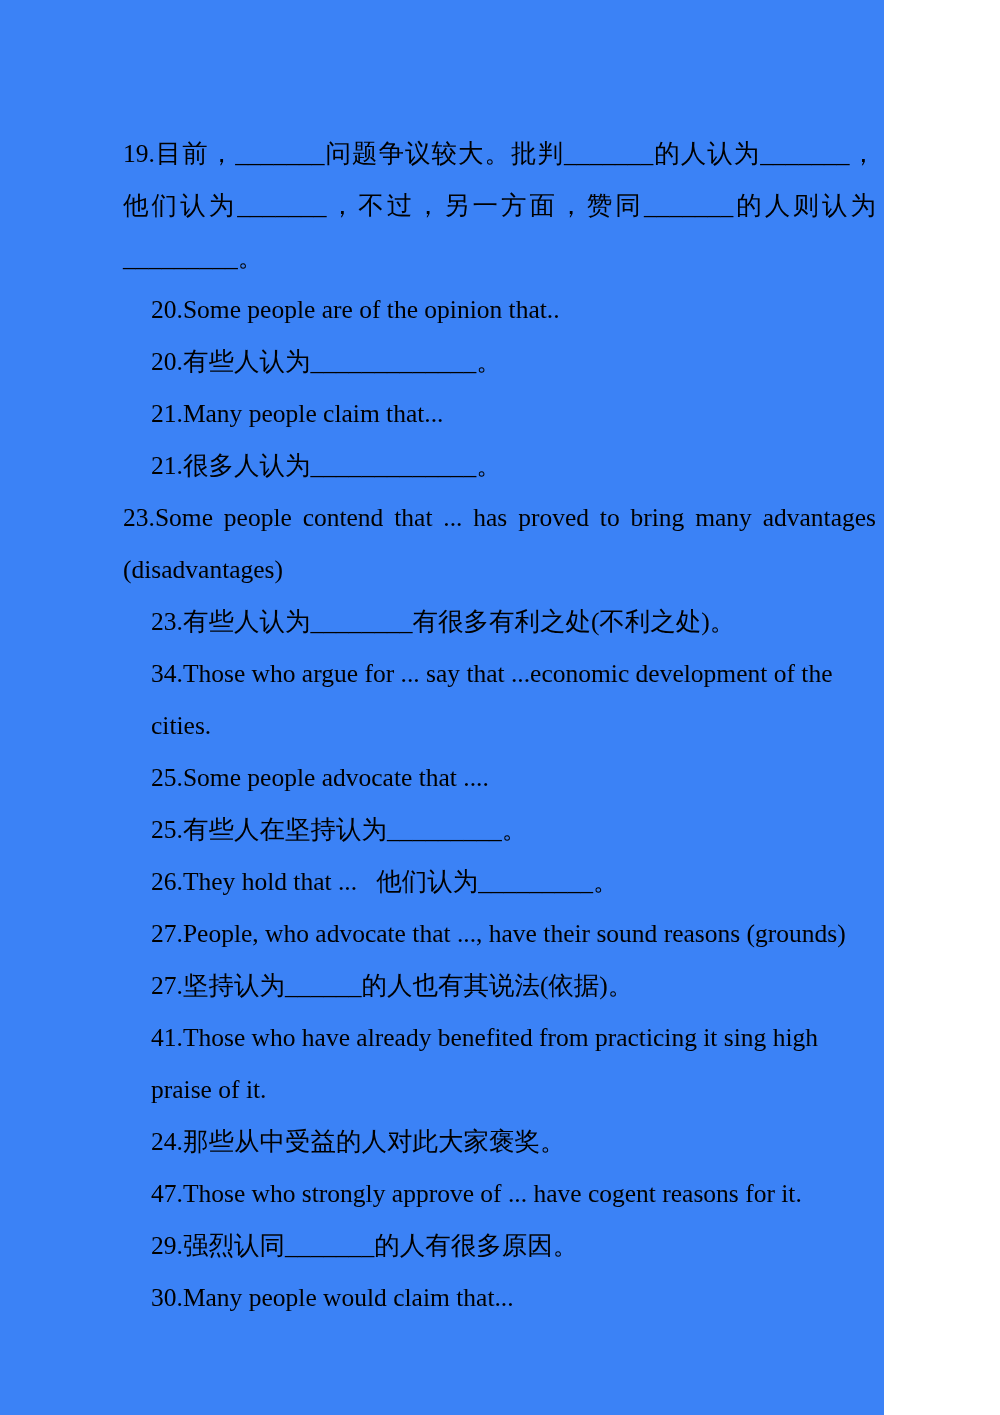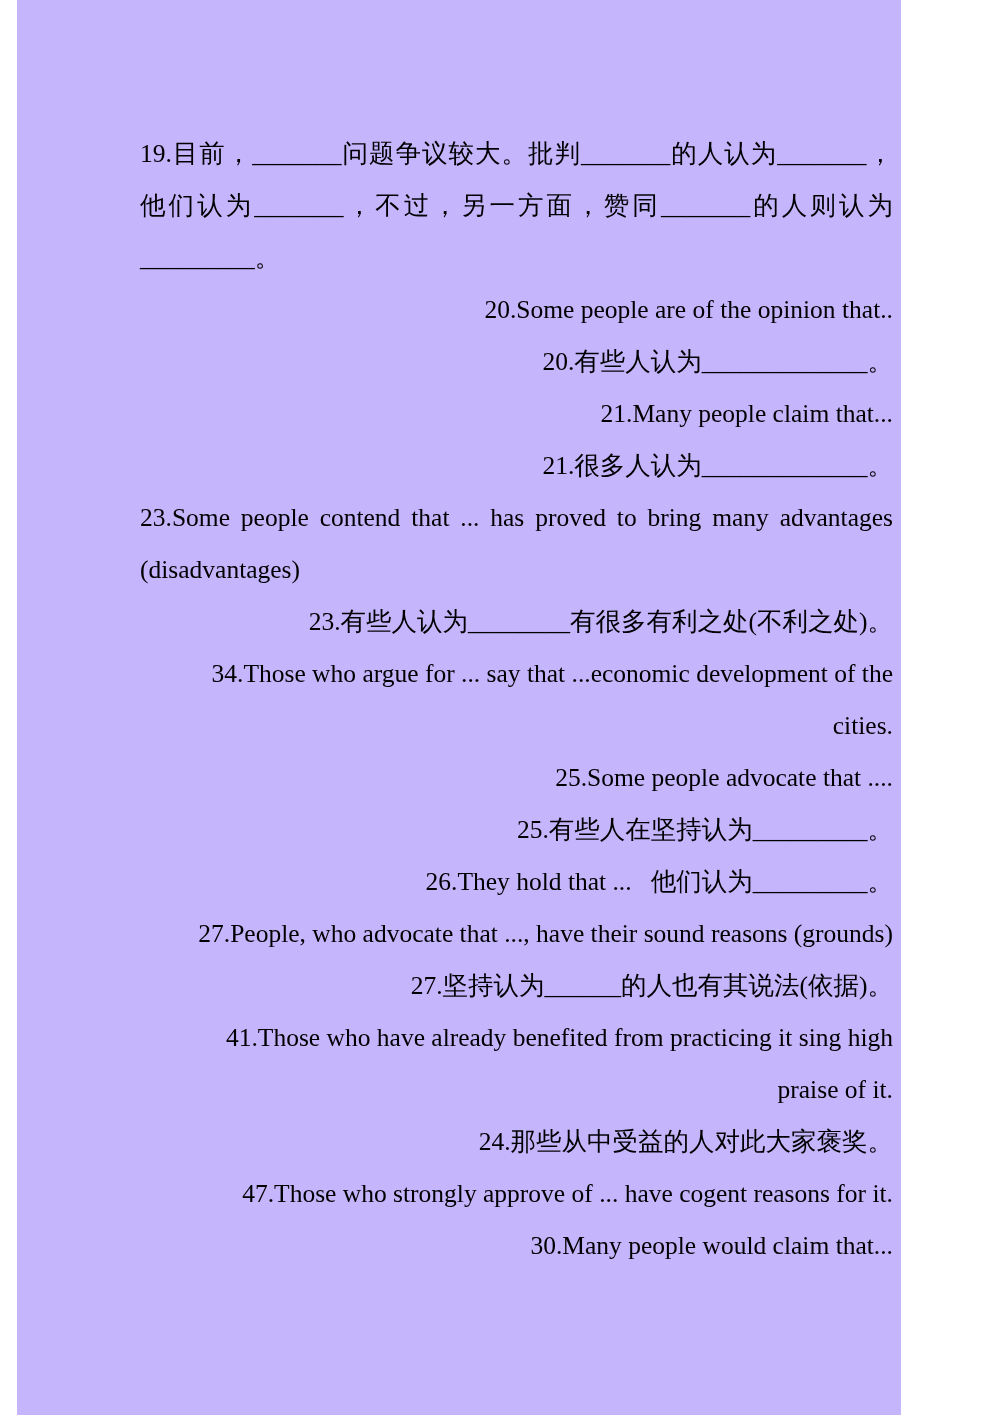--- a/index.html
+++ b/index.html
@@ -10,25 +10,25 @@
   body {
     width: 1000px;
     height: 1415px;
     position: relative;
     font-family: "Liberation Serif", "DejaVu Serif", serif;
     color: #000000;
     overflow: hidden;
   }
   .page {
     position: absolute;
-    left: 17px;
+    left: 0;
     top: 0;
     width: 884px;
     height: 1415px;
-    background: #c4b5fd;
+    background: #3b82f6;
   }
   .content {
     position: absolute;
     left: 123px;
     top: 128px;
     width: 753px;
   }
   .para {
     font-size: 25.5px;
     line-height: 52px;
@@ -36,21 +36,21 @@
     letter-spacing: 0;
     white-space: pre-wrap;
     word-break: break-word;
     -webkit-font-smoothing: antialiased;
   }
   .para.justify {
     text-align: justify;
     text-align-last: left;
   }
   .para.plain {
-    text-align: right;
+    text-align: left;
     margin-left: 28px;
   }
 </style>
 </head>
 <body>
 
 <div class="page">
   <div class="content">
 
     <p class="para justify">19.目前，_______问题争议较大。批判_______的人认为_______，他们认为_______，不过，另一方面，赞同_______的人则认为_________。</p>
@@ -62,16 +62,17 @@
     <p class="para plain">23.有些人认为________有很多有利之处(不利之处)。</p>
     <p class="para plain">34.Those who argue for ... say that ...economic development of the cities.</p>
     <p class="para plain">25.Some people advocate that ....</p>
     <p class="para plain">25.有些人在坚持认为_________。</p>
     <p class="para plain">26.They hold that ...   他们认为_________。</p>
     <p class="para plain">27.People, who advocate that ..., have their sound reasons (grounds)</p>
     <p class="para plain">27.坚持认为______的人也有其说法(依据)。</p>
     <p class="para plain">41.Those who have already benefited from practicing it sing high praise of it.</p>
     <p class="para plain">24.那些从中受益的人对此大家褒奖。</p>
     <p class="para plain">47.Those who strongly approve of ... have cogent reasons for it.</p>
+    <p class="para plain">29.强烈认同_______的人有很多原因。</p>
     <p class="para plain">30.Many people would claim that...</p>
 
   </div>
 </div>
 
 </body></html>

